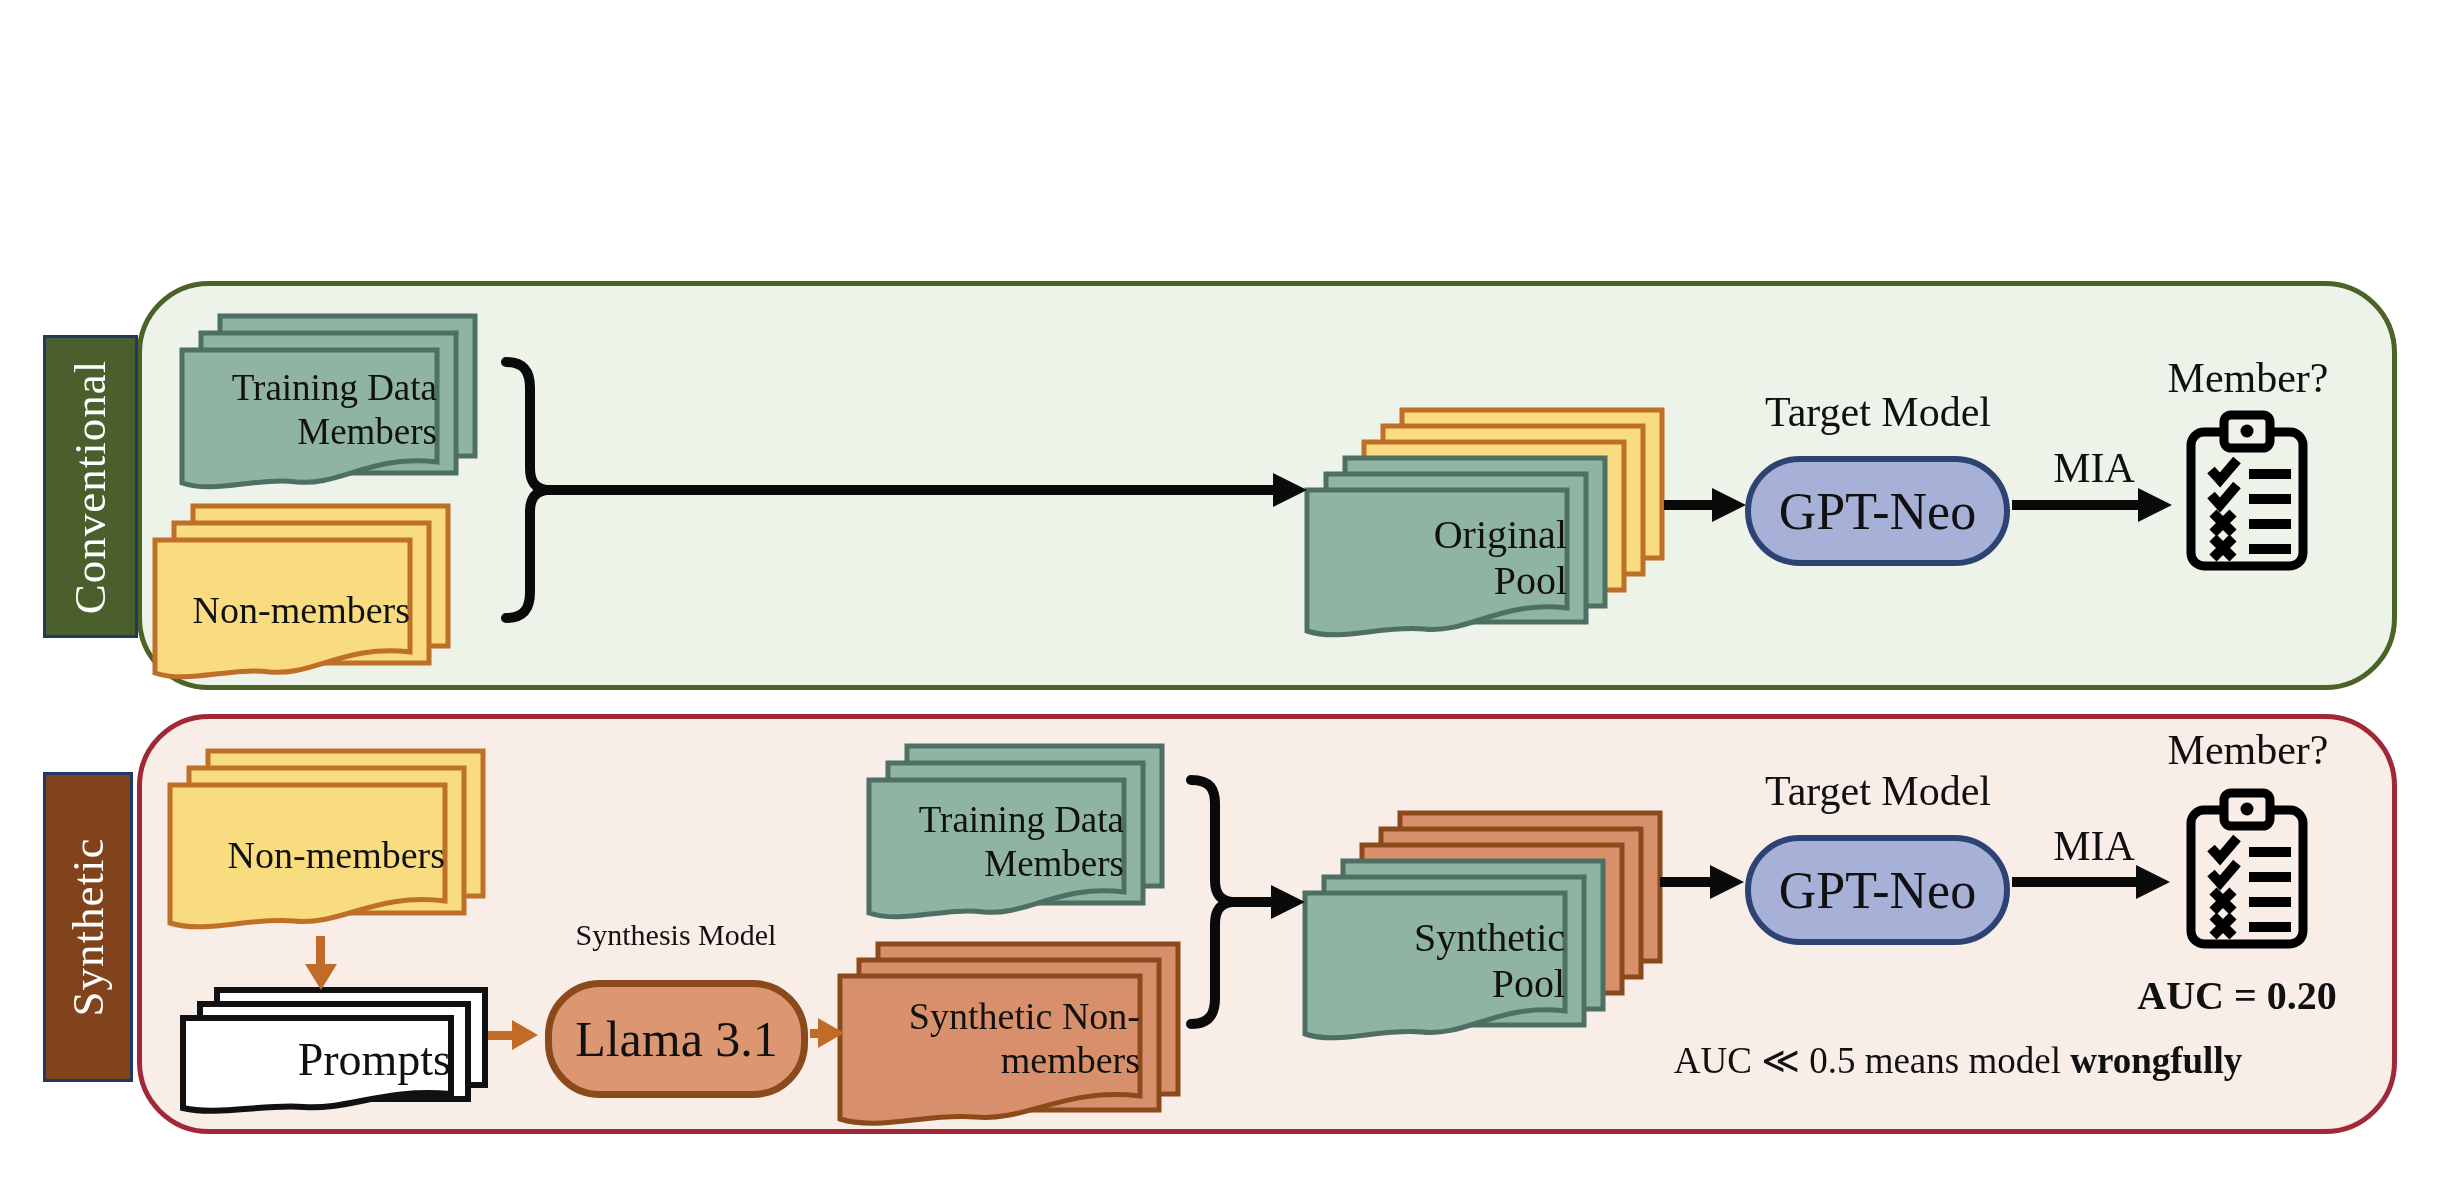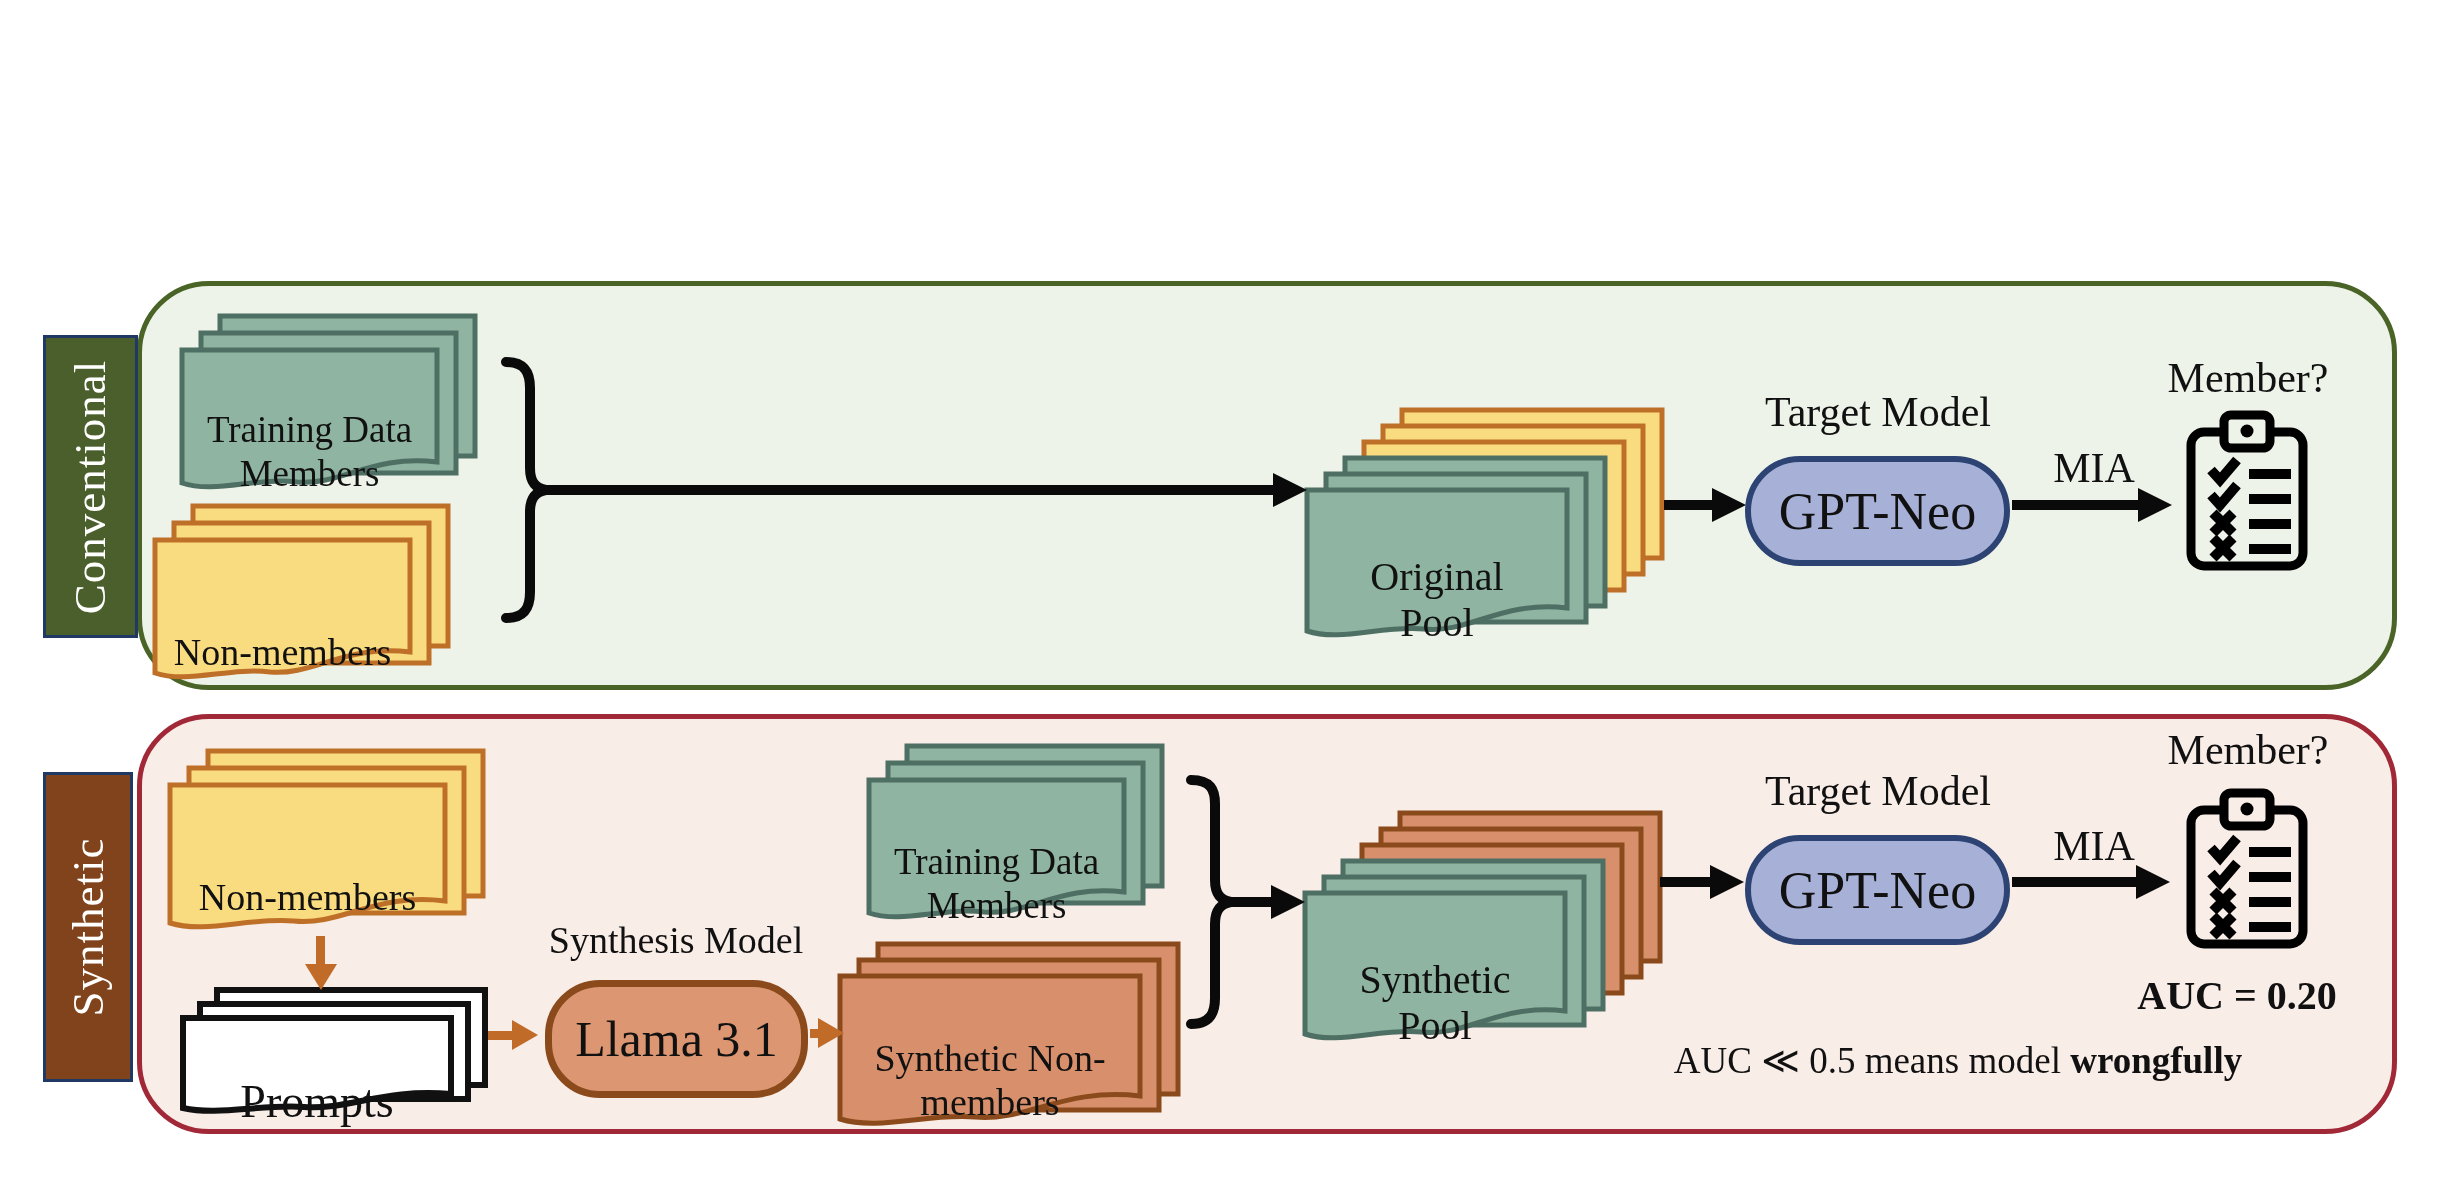--- a/index.html
+++ b/index.html
@@ -11,21 +11,21 @@
   .side-bar{position:absolute;display:flex;align-items:center;justify-content:center;
             border:3px solid #203864;box-sizing:border-box;z-index:5;}
   #bar-conventional{left:43px;top:335px;width:95px;height:303px;background:#4A5F2B;}
   #bar-synthetic{left:43px;top:772px;width:90px;height:310px;background:#80431B;}
   .side-bar span{transform:rotate(-90deg);white-space:nowrap;color:#fff;font-size:45px;letter-spacing:1px;}
   .stack{position:absolute;overflow:visible;}
   .teal{fill:#8FB5A2;stroke:#4E6F63;stroke-width:5;}
   .yellow{fill:#FADC80;stroke:#BF7028;stroke-width:5;}
   .salmon{fill:#D8906C;stroke:#8B4A1B;stroke-width:5;}
   .whitedoc{fill:#FFFFFF;stroke:#111111;stroke-width:6;}
-  .doc-label{position:absolute;text-align:center;font-size:38px;line-height:44px;z-index:6;margin-top:42px;}
+  .doc-label{position:absolute;text-align:right;font-size:38px;line-height:44px;z-index:6;}
   .cap{position:absolute;text-align:center;white-space:nowrap;}
   .pill{position:absolute;display:flex;align-items:center;justify-content:center;
         border-radius:55px;box-sizing:border-box;white-space:nowrap;z-index:6;}
   .pill-blue{background:#A7B1D7;border:6px solid #2D4373;font-size:52px;margin-top:8px;}
   .pill-llama{background:#DC9672;border:7px solid #8B4A1B;font-size:50px;}
   .shaft{position:absolute;background:#0A0A0A;z-index:4;}
   .head-r{position:absolute;width:0;height:0;border-top:17px solid transparent;border-bottom:17px solid transparent;border-left:34px solid #0A0A0A;z-index:4;}
   .shaft-o{position:absolute;background:#C06B28;z-index:4;}
   .head-r-o{position:absolute;width:0;height:0;border-top:15px solid transparent;border-bottom:15px solid transparent;border-left:26px solid #C06B28;z-index:4;}
   .head-d-o{position:absolute;width:0;height:0;border-left:16px solid transparent;border-right:16px solid transparent;border-top:26px solid #C06B28;z-index:4;}
@@ -130,21 +130,21 @@
   <svg class="stack" style="left:179px;top:986px" width="312" height="150">
     <rect class="whitedoc" x="38" y="4" width="268" height="95"></rect>
     <rect class="whitedoc" x="21" y="18" width="268" height="95"></rect>
     <path class="whitedoc" d="M4,32 H272 V108 C205,102 170,124 125,121 C82,118 39,130 4,122 Z"></path>
   </svg>
   <div class="doc-label" style="left:183px;top:1038px;width:268px;font-size:46px">Prompts</div>
 
   <div class="shaft-o" style="left:488px;top:1031px;width:26px;height:9px"></div>
   <div class="head-r-o" style="left:512px;top:1020px"></div>
 
-  <div class="cap" style="left:536px;top:918px;width:280px;font-size:38px">Synthesis Model</div>
+  <div class="cap" style="left:536px;top:918px;width:280px;font-size:30px">Synthesis Model</div>
   <div class="pill pill-llama" style="left:545px;top:980px;width:263px;height:118px">
     <span>Llama 3.1</span>
   </div>
 
   <div class="shaft-o" style="left:810px;top:1029px;width:10px;height:9px"></div>
   <div class="head-r-o" style="left:818px;top:1018px"></div>
 
   <svg class="stack" style="left:865px;top:742px" width="302" height="212">
     <rect class="teal" x="42" y="4" width="255" height="140"></rect>
     <rect class="teal" x="23" y="21" width="255" height="140"></rect>

